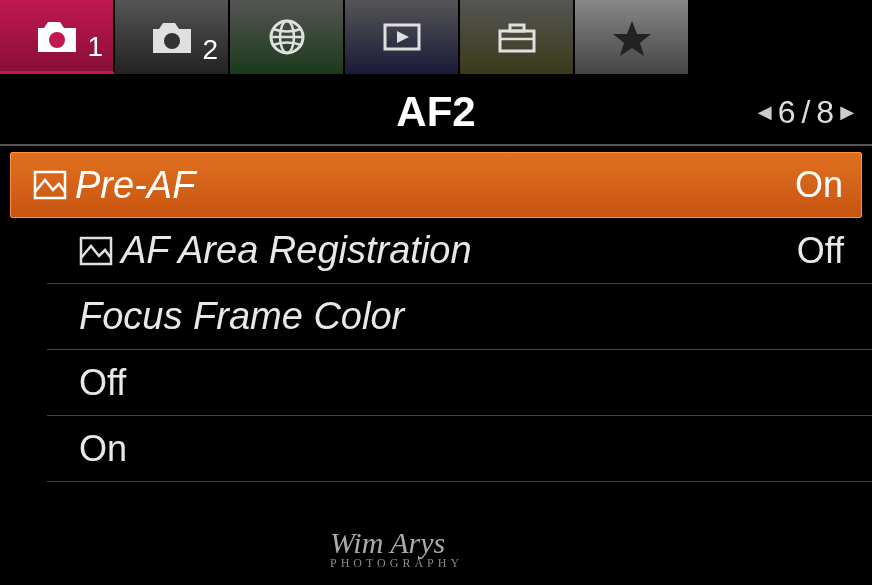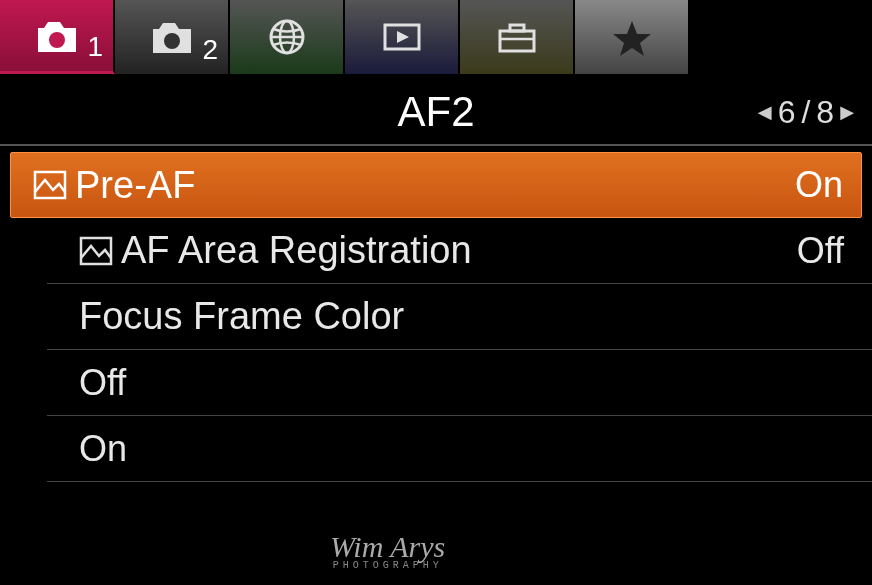--- a/index.html
+++ b/index.html
@@ -57,21 +57,21 @@
       height: 66px;
       display: flex;
       align-items: center;
       justify-content: center;
       position: relative;
       border-bottom: 2px solid #555;
     }
     .header-title {
       color: #fff;
       font-size: 42px;
-      font-weight: 400;
+      font-weight: 700;
     }
     .page-indicator {
       position: absolute;
       right: 18px;
       color: #ddd;
       font-size: 32px;
       display: flex;
       align-items: center;
       gap: 6px;
     }
@@ -98,45 +98,46 @@
       border: 1px solid #ff9040;
       color: #fff;
       margin: 0 10px;
       padding: 0 18px 0 22px;
       border-radius: 2px;
     }
     .menu-label-wrap {
       display: flex;
       align-items: center;
       gap: 8px;
+      font-style: italic;
     }
     .still-icon {
       width: 34px;
       height: 30px;
       display: inline-block;
     }
     .menu-value {
       font-size: 36px;
     }
     .watermark {
       position: absolute;
       bottom: 14px;
       left: 330px;
       color: #aaa;
       font-family: 'Brush Script MT', cursive;
       font-size: 30px;
       font-style: italic;
       pointer-events: none;
     }
     .watermark-sub {
-      font-size: 10px;
+      font-size: 12px;
       letter-spacing: 4px;
       text-align: center;
       font-style: normal;
-      font-family: Liberation Mono, monospace;
+      font-family: Liberation Serif, serif;
       color: #888;
       margin-top: -4px;
     }
   </style>
 </head>
 <body>
 
 <div class="tabs">
   <div class="tab tab-1">
     <svg viewBox="0 0 50 40">

